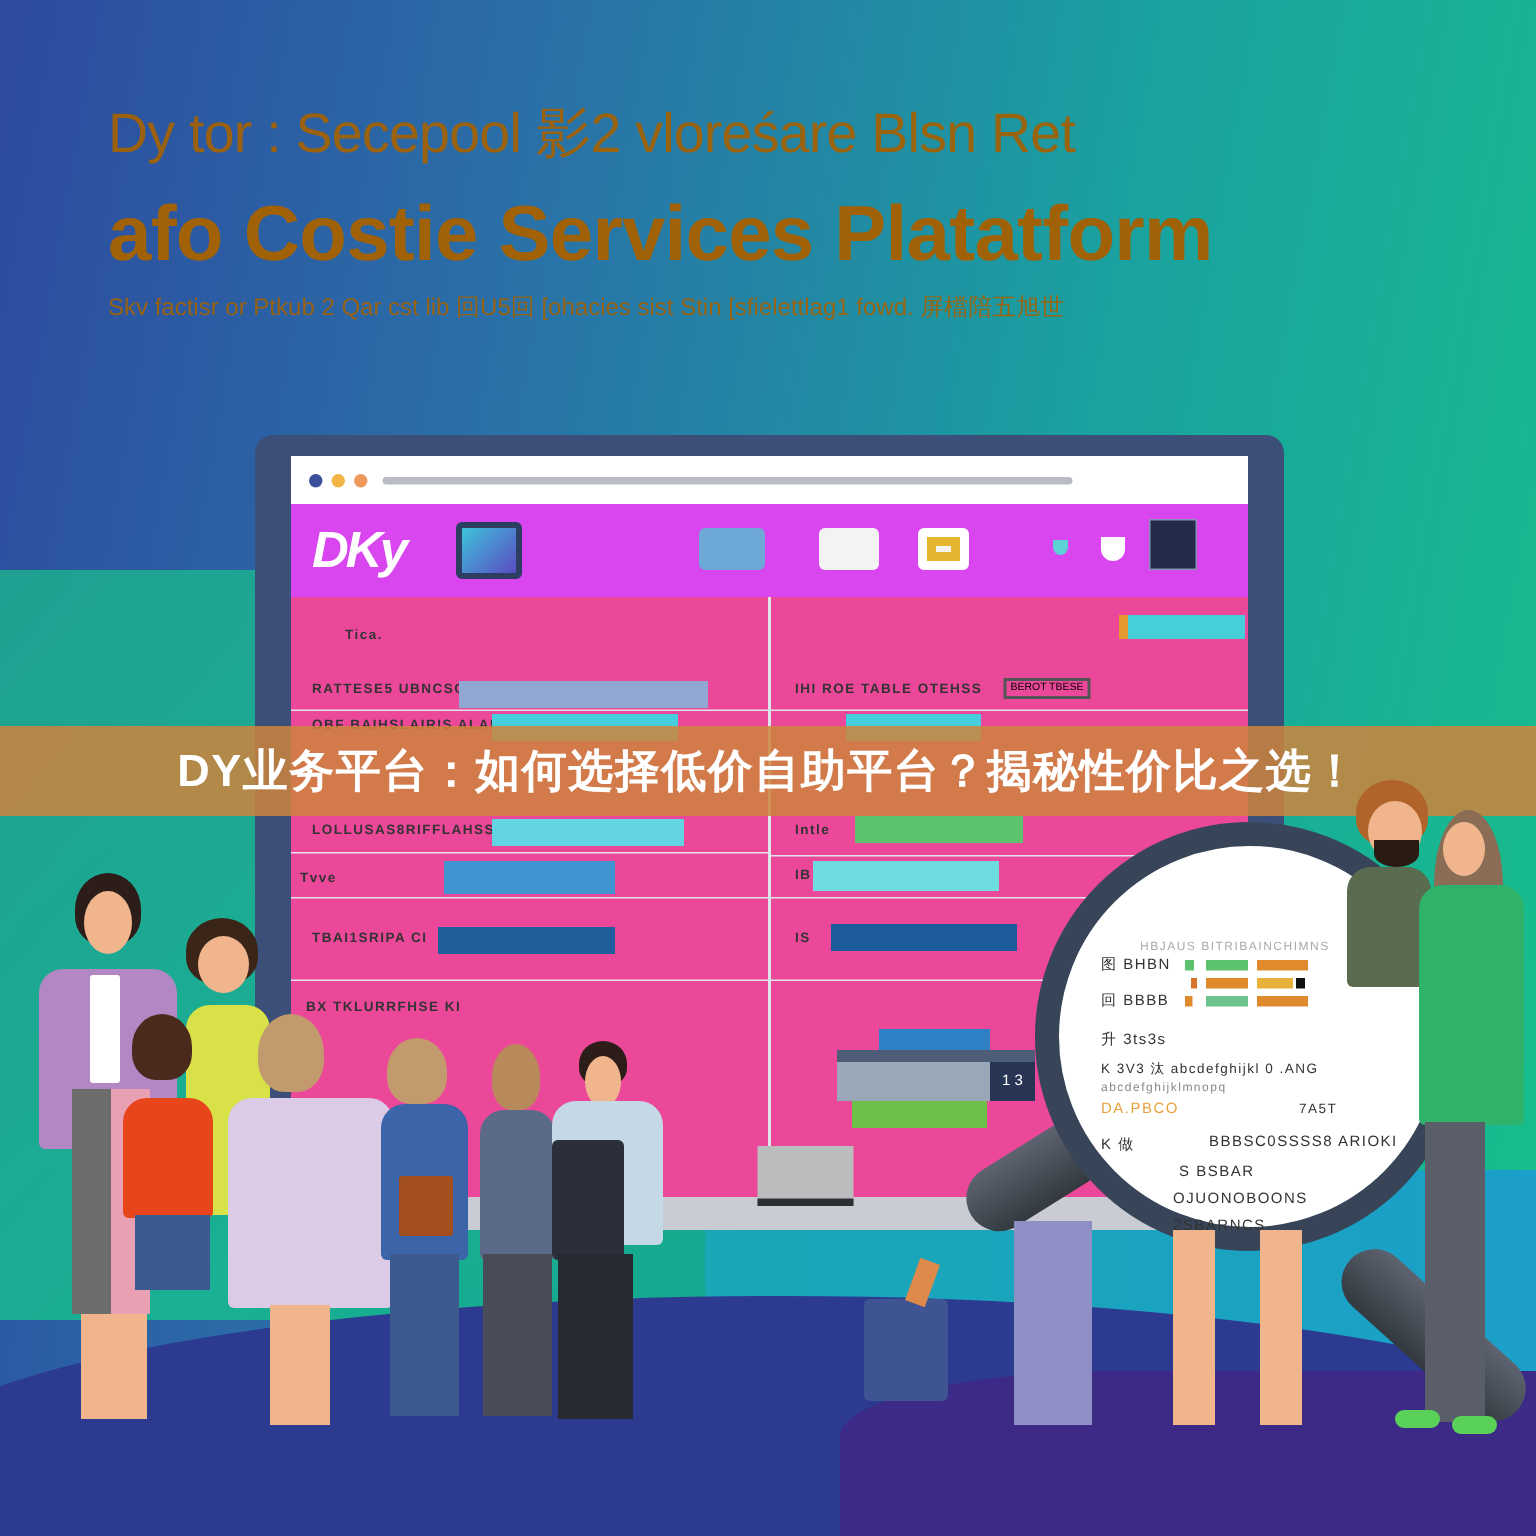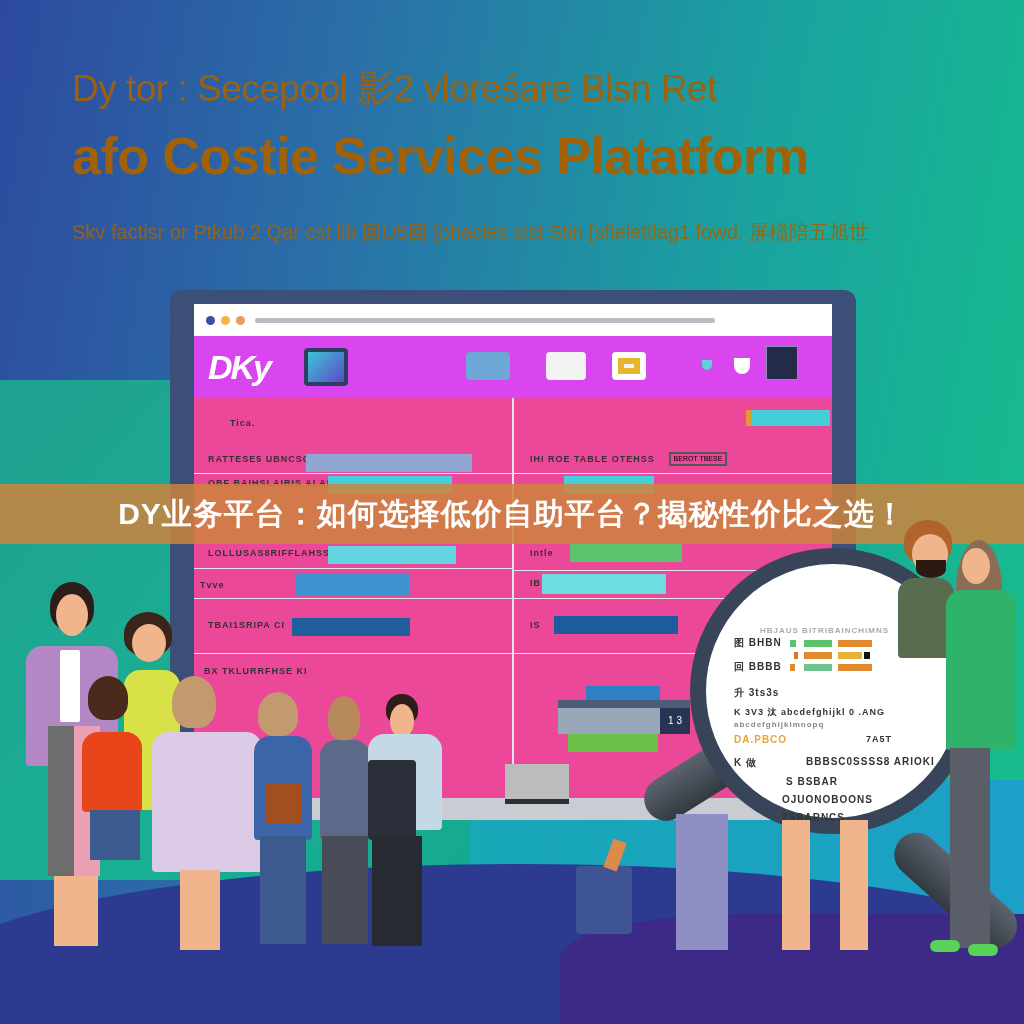--- a/index.html
+++ b/index.html
@@ -12,21 +12,21 @@
   .bg-floor { position: absolute; left: -80px; bottom: -80px; width: 1200px; height: 240px;
     background: #2c3a8f; border-radius: 50% 50% 0 0; }
   .bg-teal { position: absolute; left: 470px; top: 780px; width: 560px; height: 200px;
     background: linear-gradient(90deg, #18a8b6, #1c9fc9); }
   .bg-purple { position: absolute; left: 560px; bottom: 0; width: 470px; height: 110px;
     background: #3d2a87; border-radius: 40% 0 0 0; }
 
   .hero { position: absolute; left: 72px; top: 64px; color: #a16207; }
   .hero .line1 { font-size: 37px; letter-spacing: -0.5px; opacity: .95; }
   .hero .line2 { font-size: 52px; font-weight: bold; margin-top: 12px; letter-spacing: -0.5px; }
-  .hero .sub { font-size: 20px; margin-top: 33px; line-height: 26px; opacity: .92; }
+  .hero .sub { font-size: 16px; margin-top: 7px; line-height: 26px; opacity: .92; }
 
   .monitor { position: absolute; left: 170px; top: 290px; width: 686px; height: 530px;
     background: #3b4f78; border-radius: 12px; padding: 14px 24px 0; }
   .browser-bar { height: 32px; background: #fff; display: flex; align-items: center; padding-left: 12px; gap: 6px; }
   .dot { width: 9px; height: 9px; border-radius: 50%; }
   .url { height: 5px; background: #b9bcc2; width: 460px; margin-left: 4px; border-radius: 3px; }
   .app-header { height: 62px; background: #d946ef; display: flex; align-items: center; padding: 0 14px; position: relative; }
   .logo { color: #fff; font-size: 34px; font-weight: bold; font-style: italic; letter-spacing: -2px; }
   .tile { width: 44px; height: 38px; background: linear-gradient(135deg,#3ec3d9,#5b4bc4); border-radius: 4px; margin-left: 34px; border: 4px solid #2d3e63; }
   .hicon { position: absolute; top: 16px; height: 28px; border-radius: 4px; }
@@ -39,21 +39,21 @@
   .banner { position: absolute; left: 0; top: 484px; width: 1024px; height: 60px;
     background: rgba(206, 132, 60, 0.85); display: flex; align-items: center; justify-content: center; }
   .banner span { color: #fff; font-size: 30px; font-weight: bold; letter-spacing: 1px; }
 
   .magnifier { position: absolute; left: 690px; top: 548px; width: 286px; height: 286px;
     border-radius: 50%; background: #fff; border: 16px solid #384559; }
   .handle { position: absolute; left: 900px; top: 818px; width: 150px; height: 44px;
     background: linear-gradient(180deg,#5d6470,#33393f); border-radius: 22px; transform: rotate(42deg); transform-origin: left center; }
   .handle2 { position: absolute; left: 640px; top: 762px; width: 100px; height: 44px;
     background: linear-gradient(180deg,#5d6470,#33393f); border-radius: 22px; transform: rotate(-32deg); }
-  .mrow { position: absolute; font-size: 10px; color: #333; font-weight: bold; letter-spacing: 1px; text-align: center; }
+  .mrow { position: absolute; font-size: 10px; color: #333; font-weight: normal; letter-spacing: 1px; text-align: center; }
   .mbar { position: absolute; height: 7px; }
 
   .person { position: absolute; }
   .head { position: absolute; border-radius: 50%; background: #f0b58d; }
   .hair { position: absolute; border-radius: 50% 50% 40% 40%; }
   .torso { position: absolute; border-radius: 16px 16px 4px 4px; }
   .leg { position: absolute; }
 </style>
 </head>
 <body>

